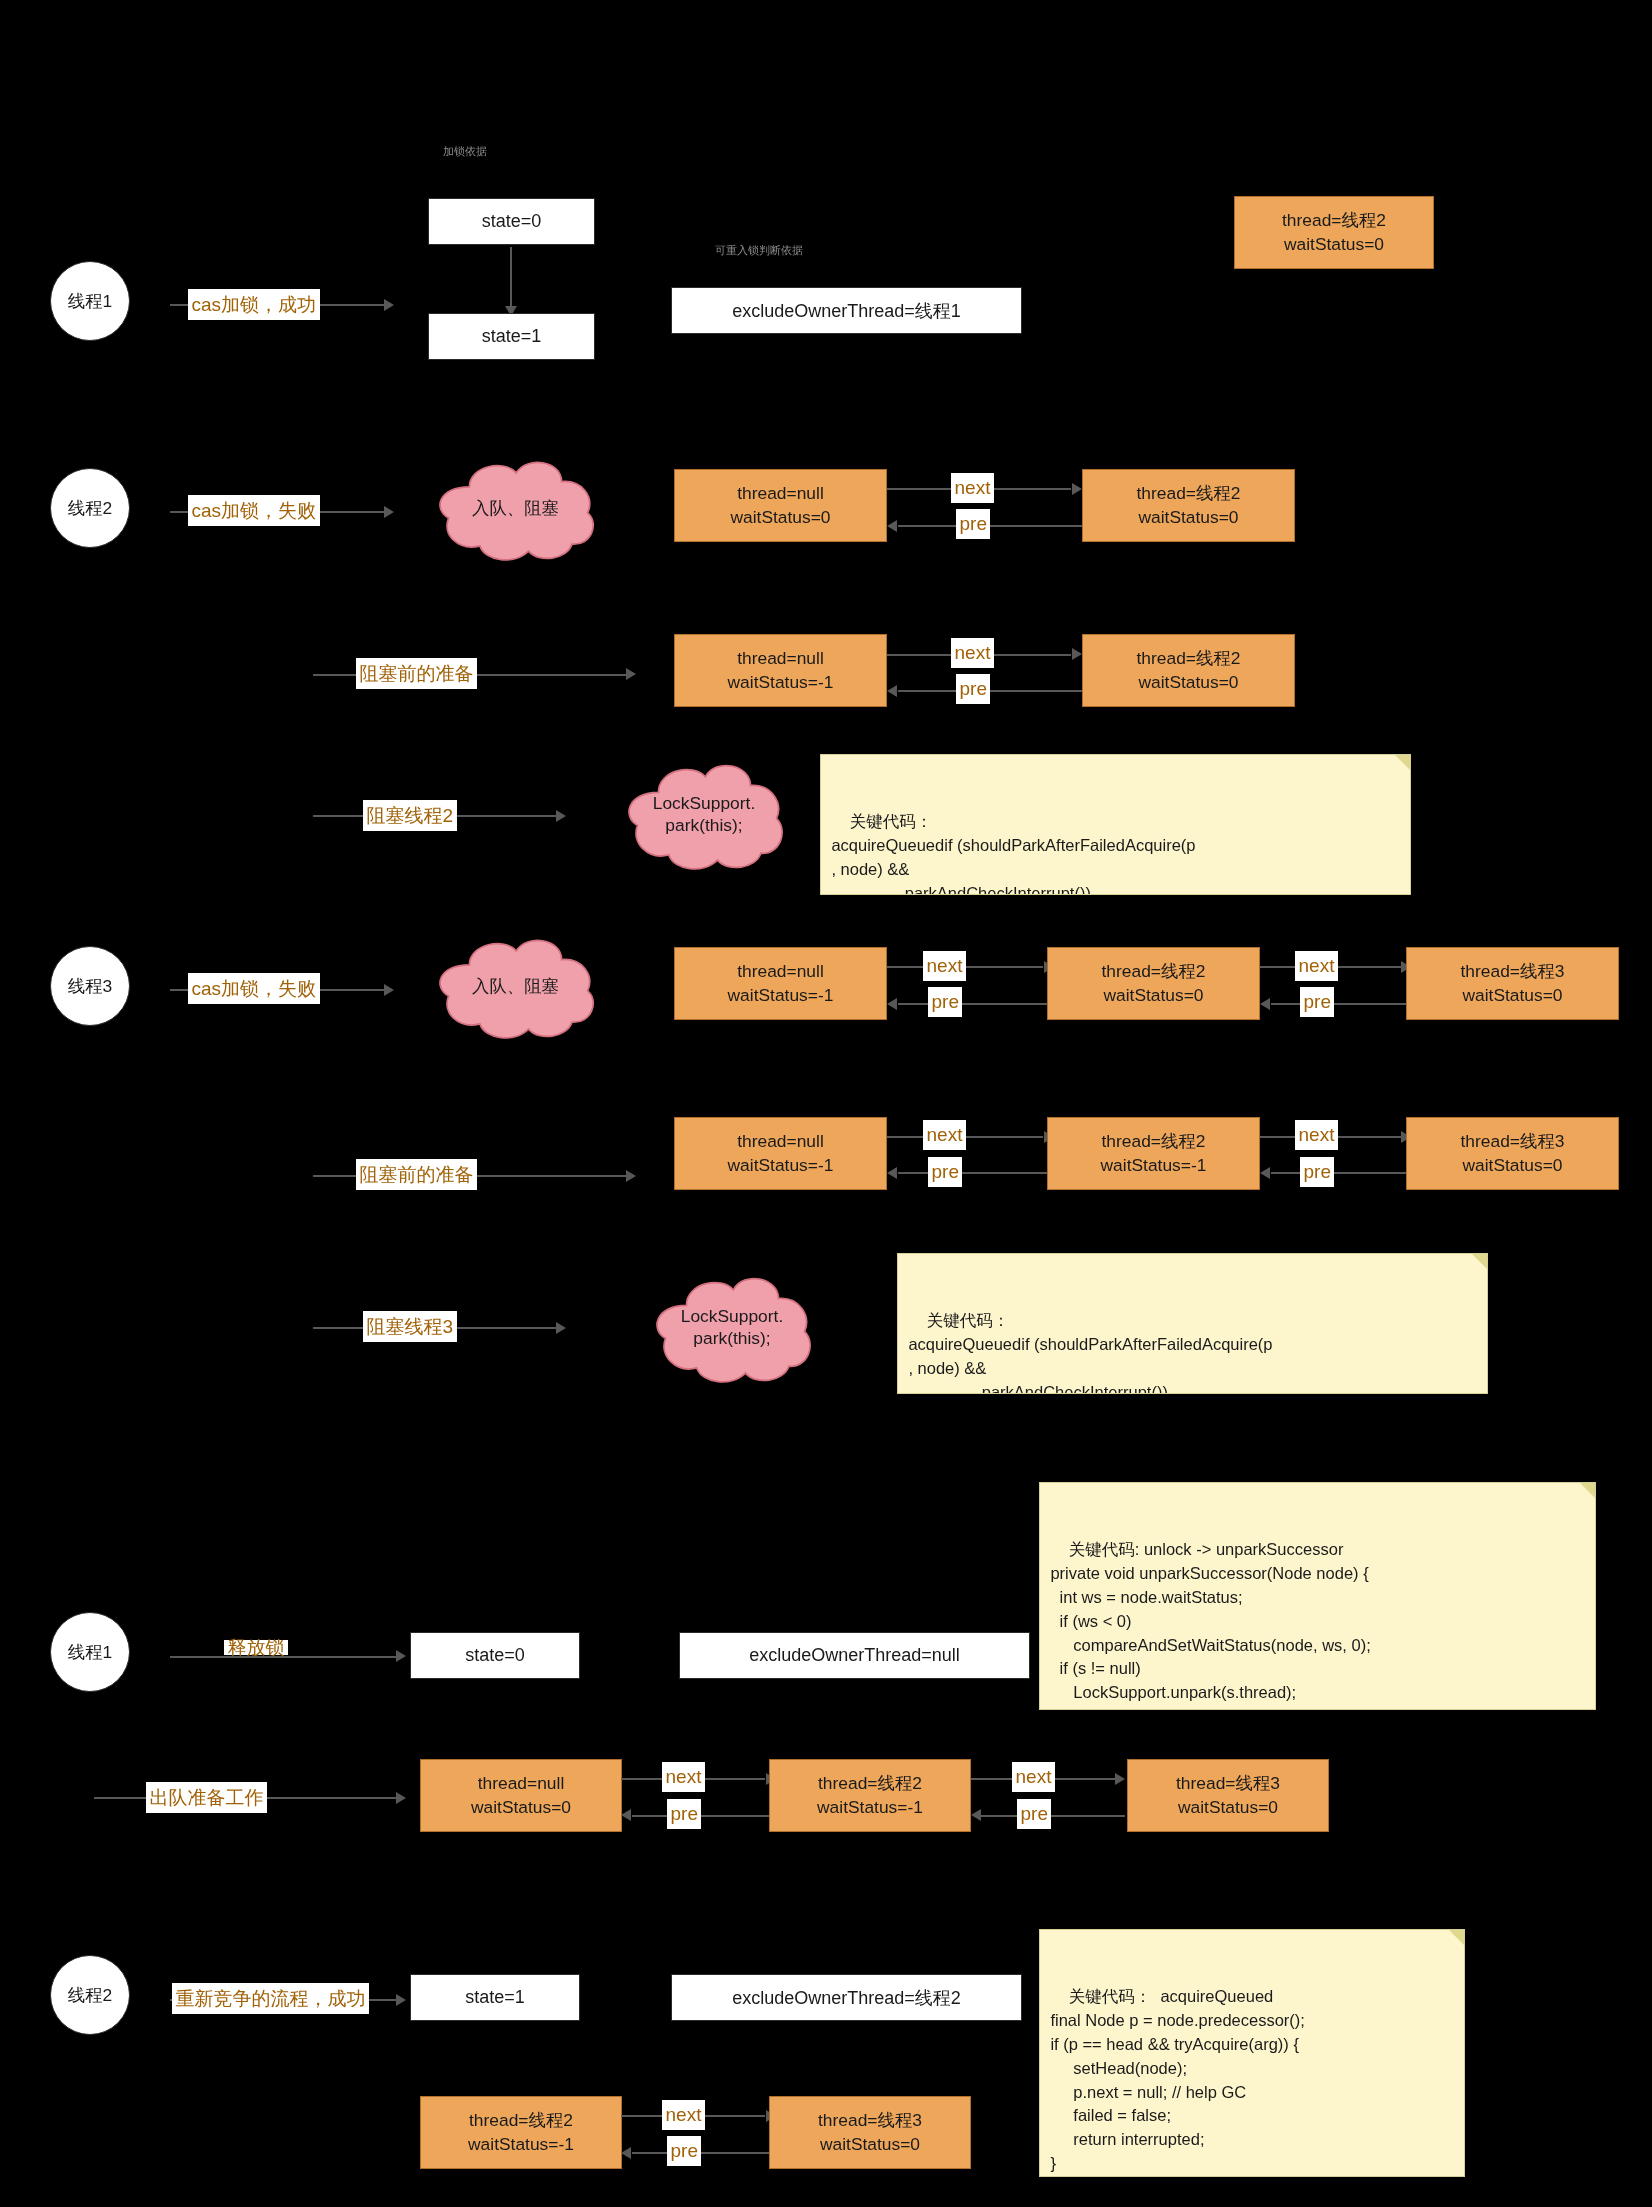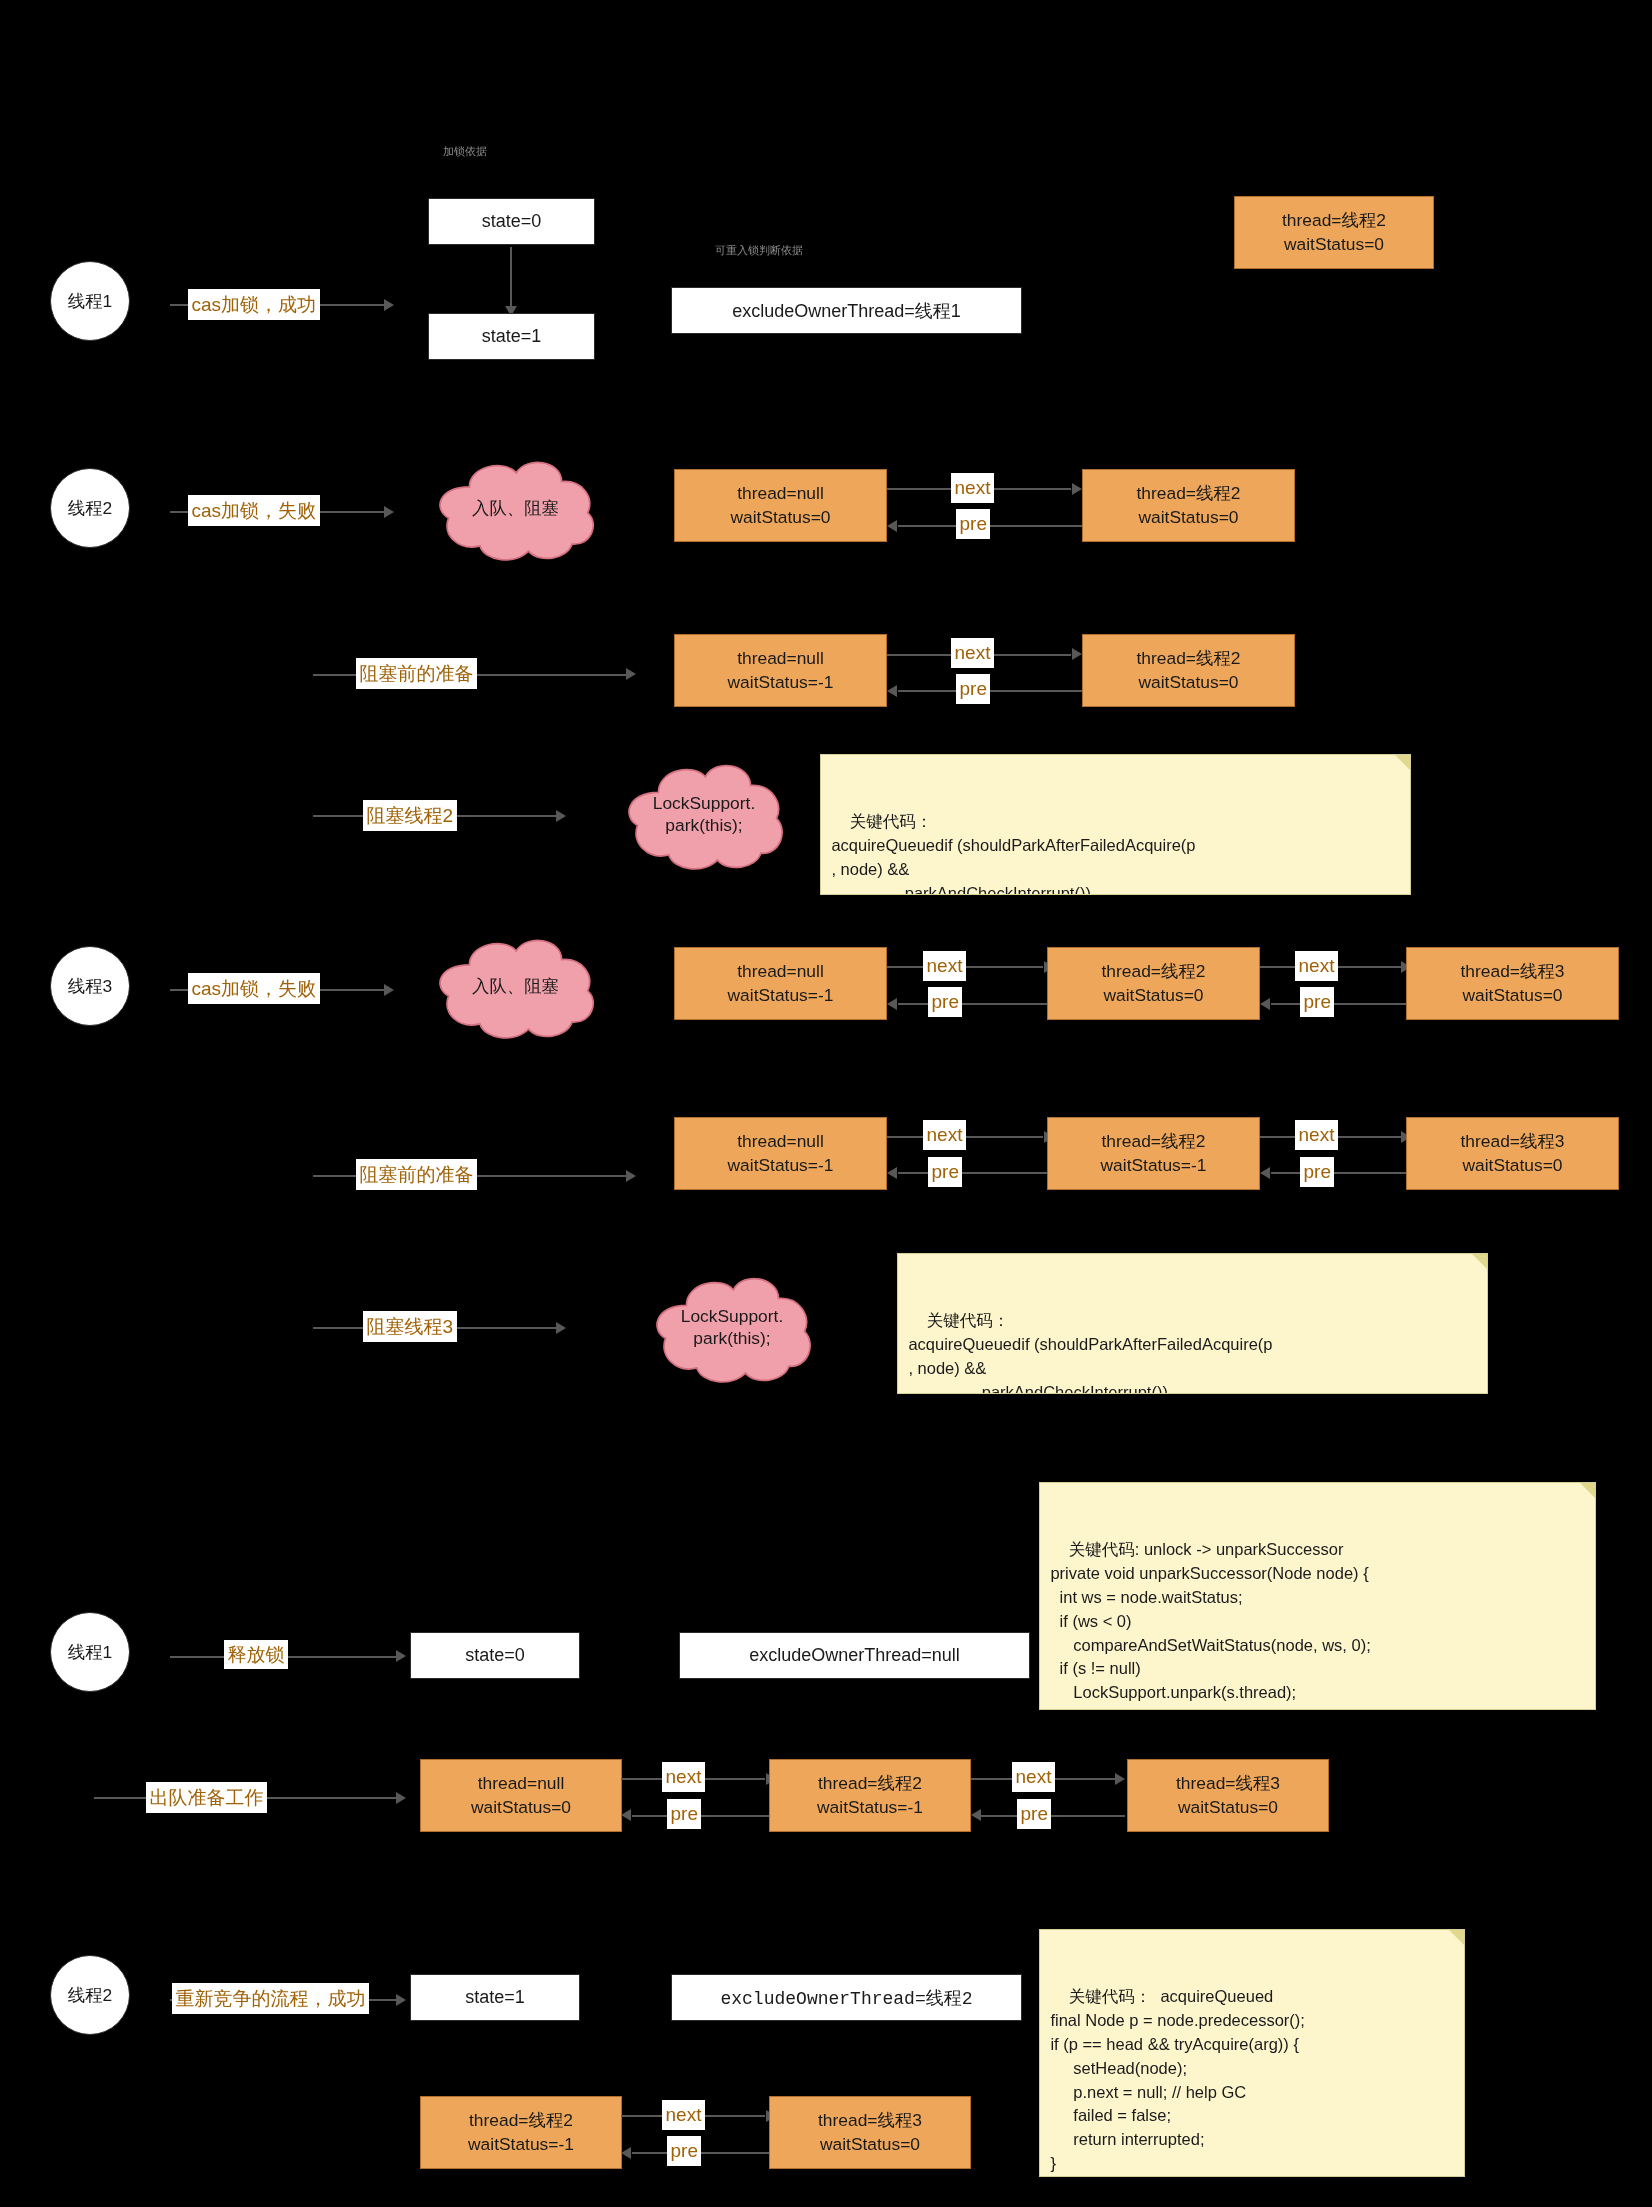--- a/index.html
+++ b/index.html
@@ -408,21 +408,21 @@
   if (s != null)
      LockSupport.unpark(s.thread);
 }</span>
   </div>
 
   <div class="abs circle" style="left:50px; top:1612px; width:80px; height:80px;">
     <span>线程1</span>
   </div>
   <div class="abs hline" style="left:170px; top:1656px; width:226px;"></div>
   <div class="abs arrowhead-r" style="left:396px; top:1650px;"></div>
-  <div class="abs edgelabel" style="left:224px; top:1640px; height:29px;">
+  <div class="abs edgelabel" style="left:224px; top:1640px; height:15px;">
     <span>释放锁</span>
   </div>
 
   <div class="abs wbox" style="left:410px; top:1632px; width:170px; height:47px;">
     <span>state=0</span>
   </div>
   <div class="abs wbox" style="left:671px; top:1632px; width:351px; height:47px;margin-left:8px;">
     <span>excludeOwnerThread=null</span>
   </div>
 
@@ -483,21 +483,21 @@
   </div>
   <div class="abs hline" style="left:170px; top:1999px; width:226px;"></div>
   <div class="abs arrowhead-r" style="left:396px; top:1994px;"></div>
   <div class="abs edgelabel" style="left:172px; top:1983px; height:31px;">
     <span>重新竞争的流程，成功</span>
   </div>
 
   <div class="abs wbox" style="left:410px; top:1974px; width:170px; height:47px;">
     <span>state=1</span>
   </div>
-  <div class="abs wbox" style="left:671px; top:1974px; width:351px; height:47px;font-family:Liberation Mono, monospace;">
+  <div class="abs wbox" style="left:671px; top:1974px; width:351px; height:47px;">
     <span>excludeOwnerThread=线程2</span>
   </div>
 
   <div class="abs obox" style="left:420px; top:2096px; width:202px; height:73px;">
     <span>thread=线程2</span>
     <span>waitStatus=-1</span>
   </div>
   <div class="abs hline" style="left:621px; top:2115px; width:144px;"></div>
   <div class="abs arrowhead-r" style="left:766px; top:2110px;"></div>
   <div class="abs edgelabel" style="left:662px; top:2100px; height:29.5px;">

